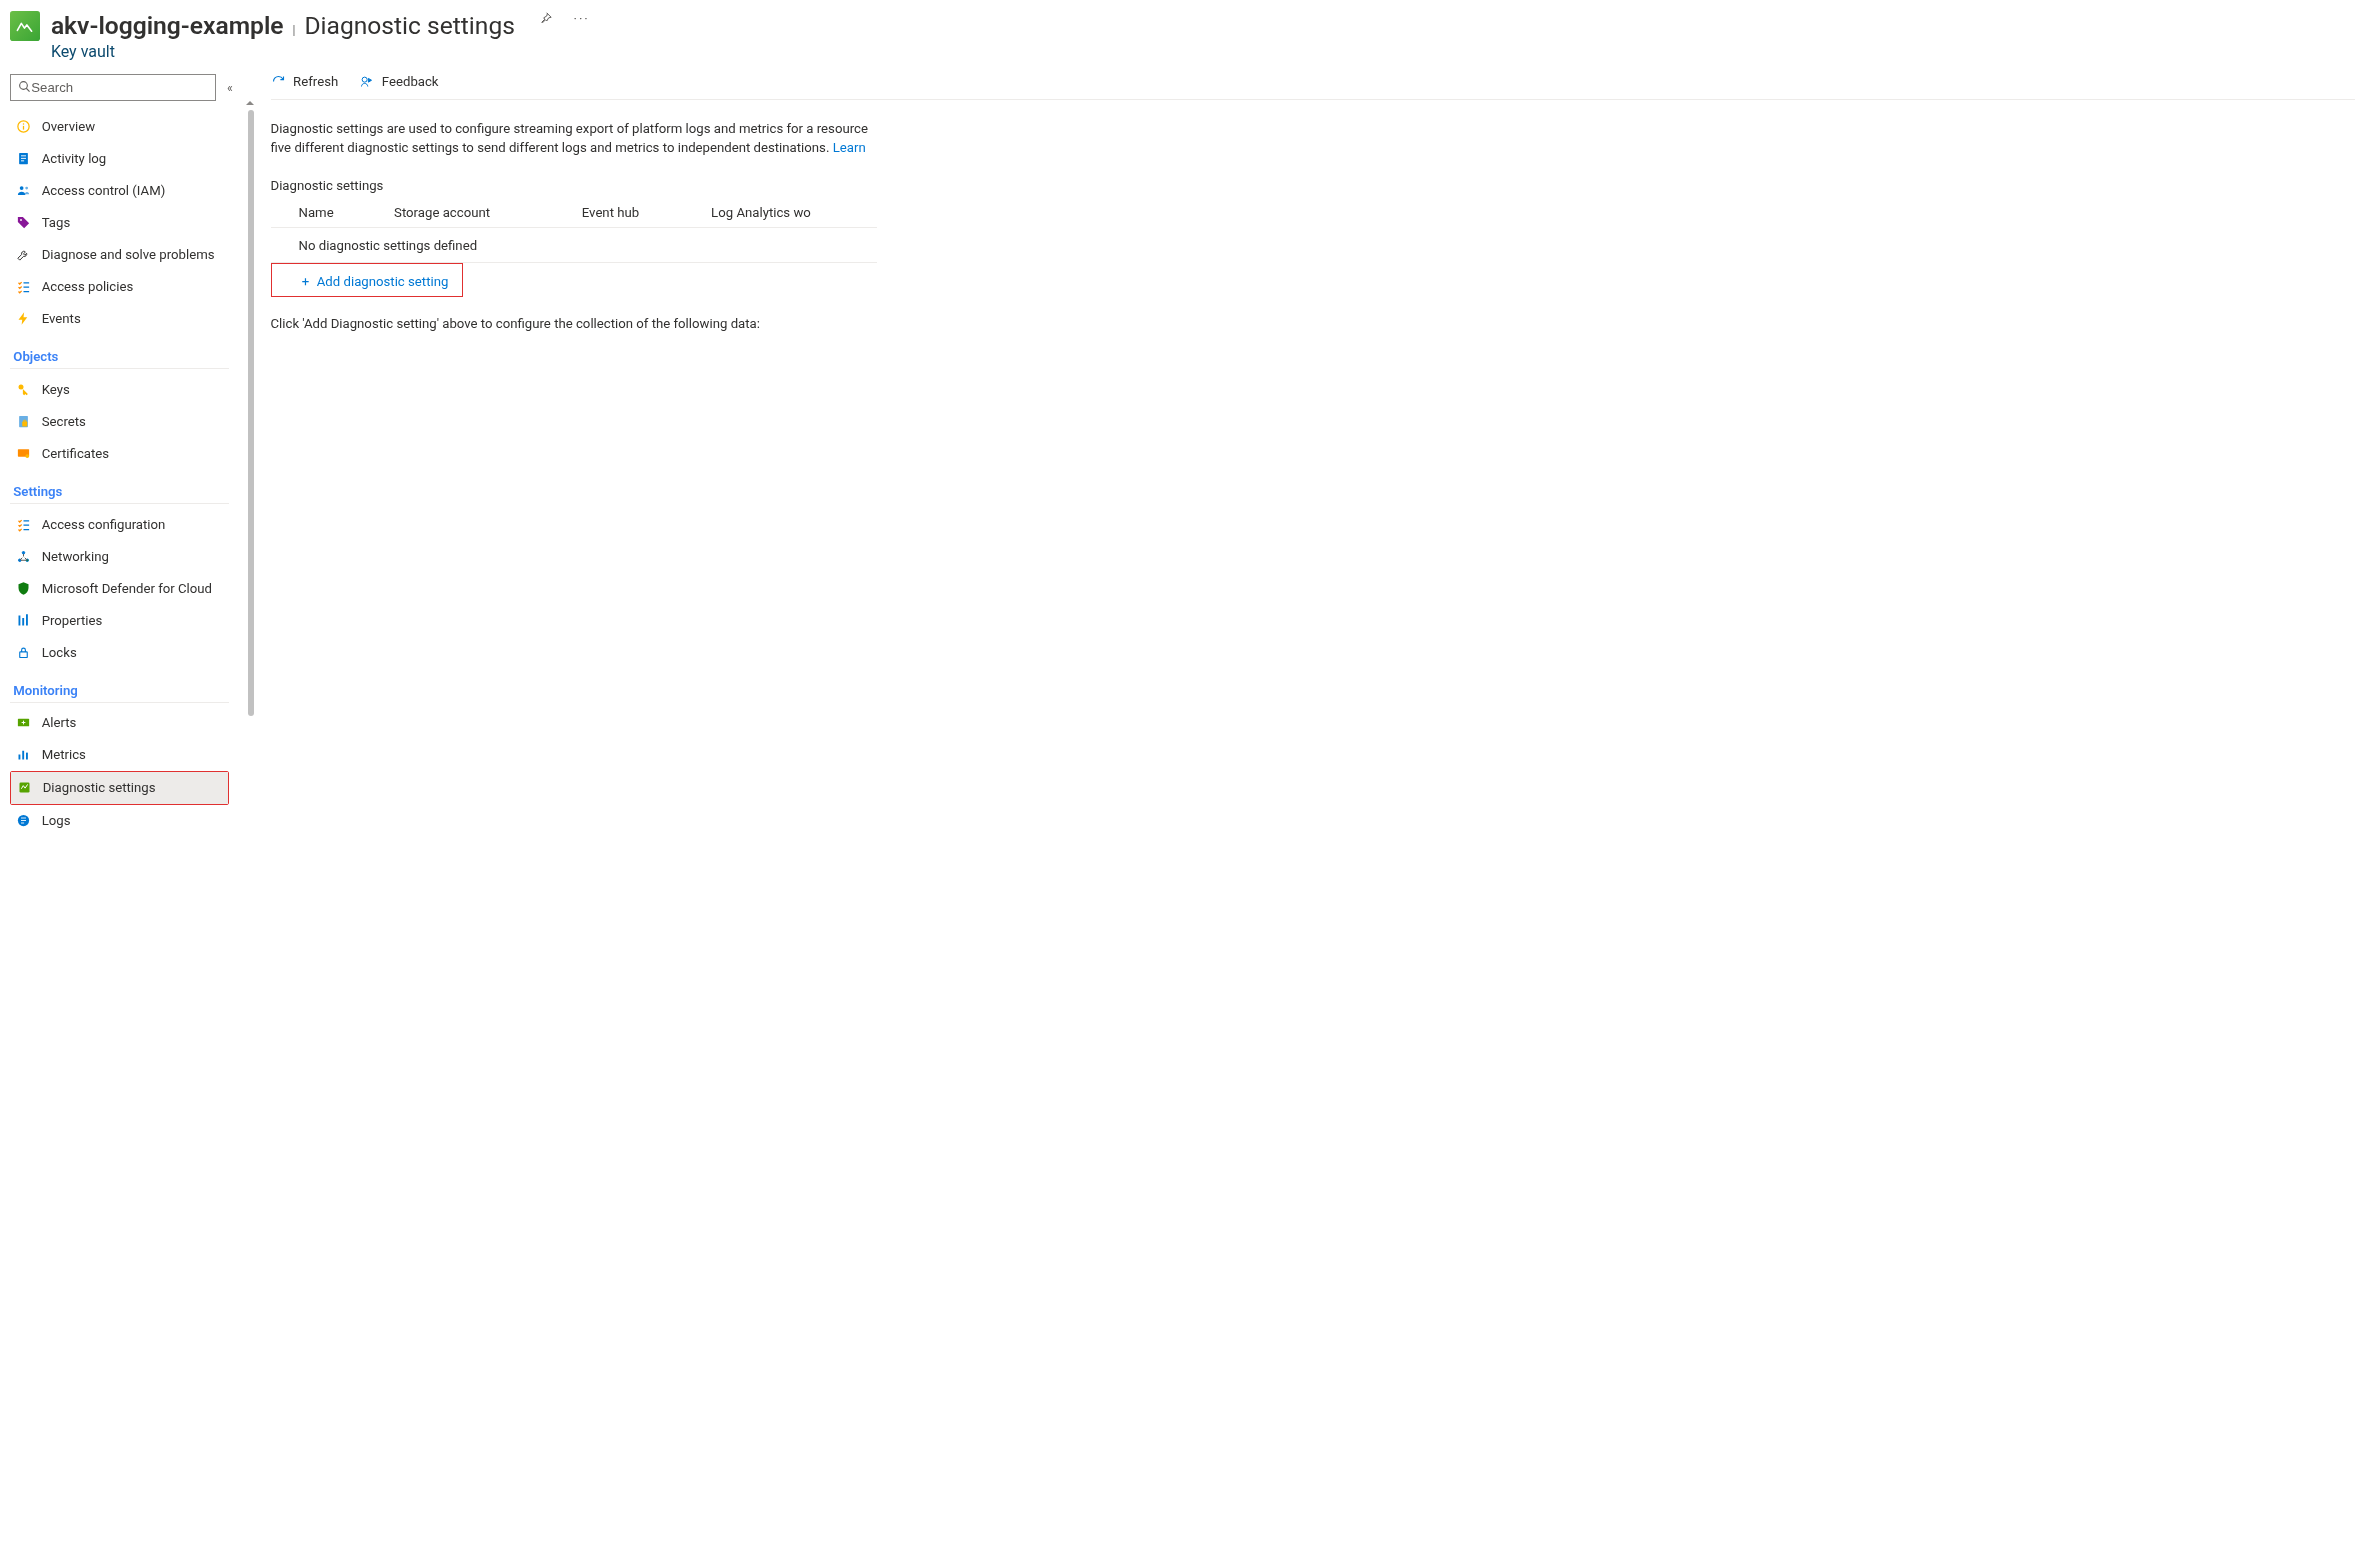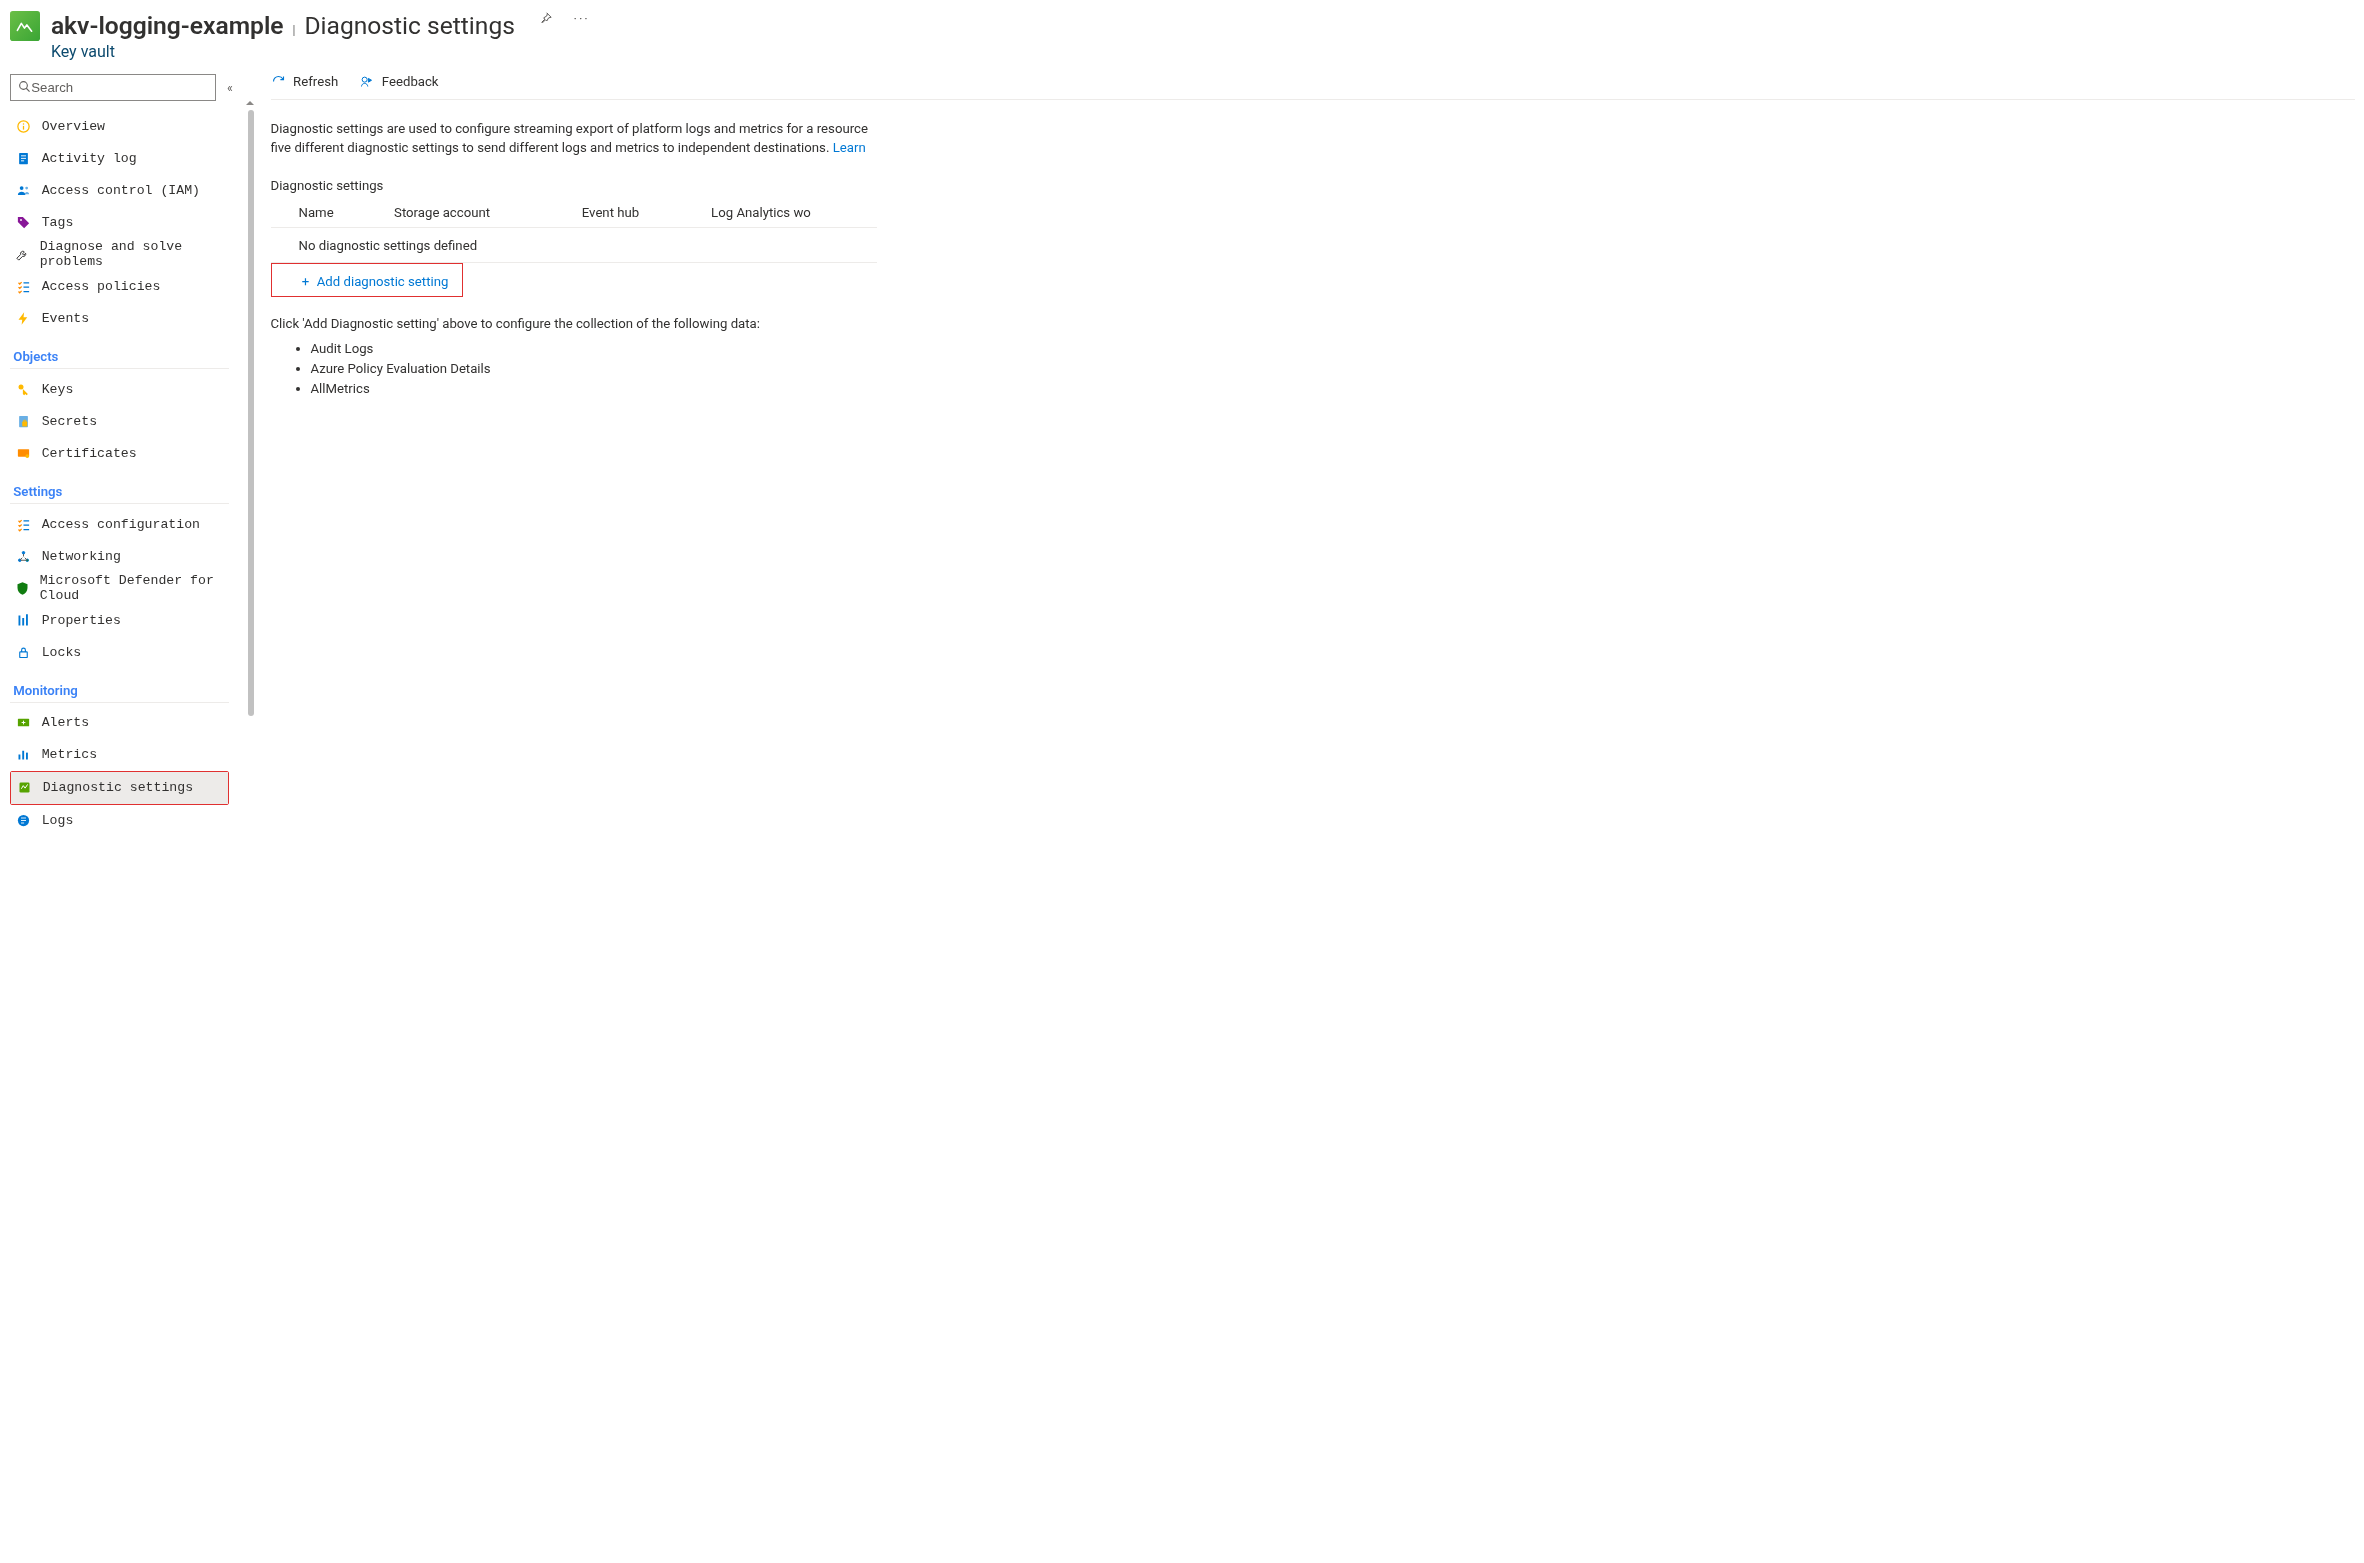--- a/index.html
+++ b/index.html
@@ -99,21 +99,20 @@
 
   .nav-item {
     display: flex;
     align-items: center;
     height: 32px;
     padding: 0 5.7px;
     cursor: pointer;
     gap: 9.5px;
     font-size: 13.2px;
     color: #323130;
-    font-family: Liberation Mono, monospace;
   }
   .nav-item.active { background: #edebe9; }
   .nav-item .icn { width: 17px; display: flex; justify-content: center; }
   .section-head {
     font-size: 13.2px;
     font-weight: 600;
     color: #3b82f6;
     padding: 15px 0 3.8px 3.8px;
     border-bottom: 0.9px solid #edebe9;
     margin-bottom: 4px;
@@ -490,20 +489,15 @@
     </table>
 
     <div class="add-box">
       <div class="add-row">
         <span>+</span>
         <span>Add diagnostic setting</span>
       </div>
     </div>
 
     <p class="last-desc">Click 'Add Diagnostic setting' above to configure the collection of the following data:</p>
-    <ul class="bullets">
-      <li>Audit Logs</li>
-      <li>Azure Policy Evaluation Details</li>
-      <li>AllMetrics</li>
-    </ul>
   </main>
 </div>
 
 
 </body></html>

